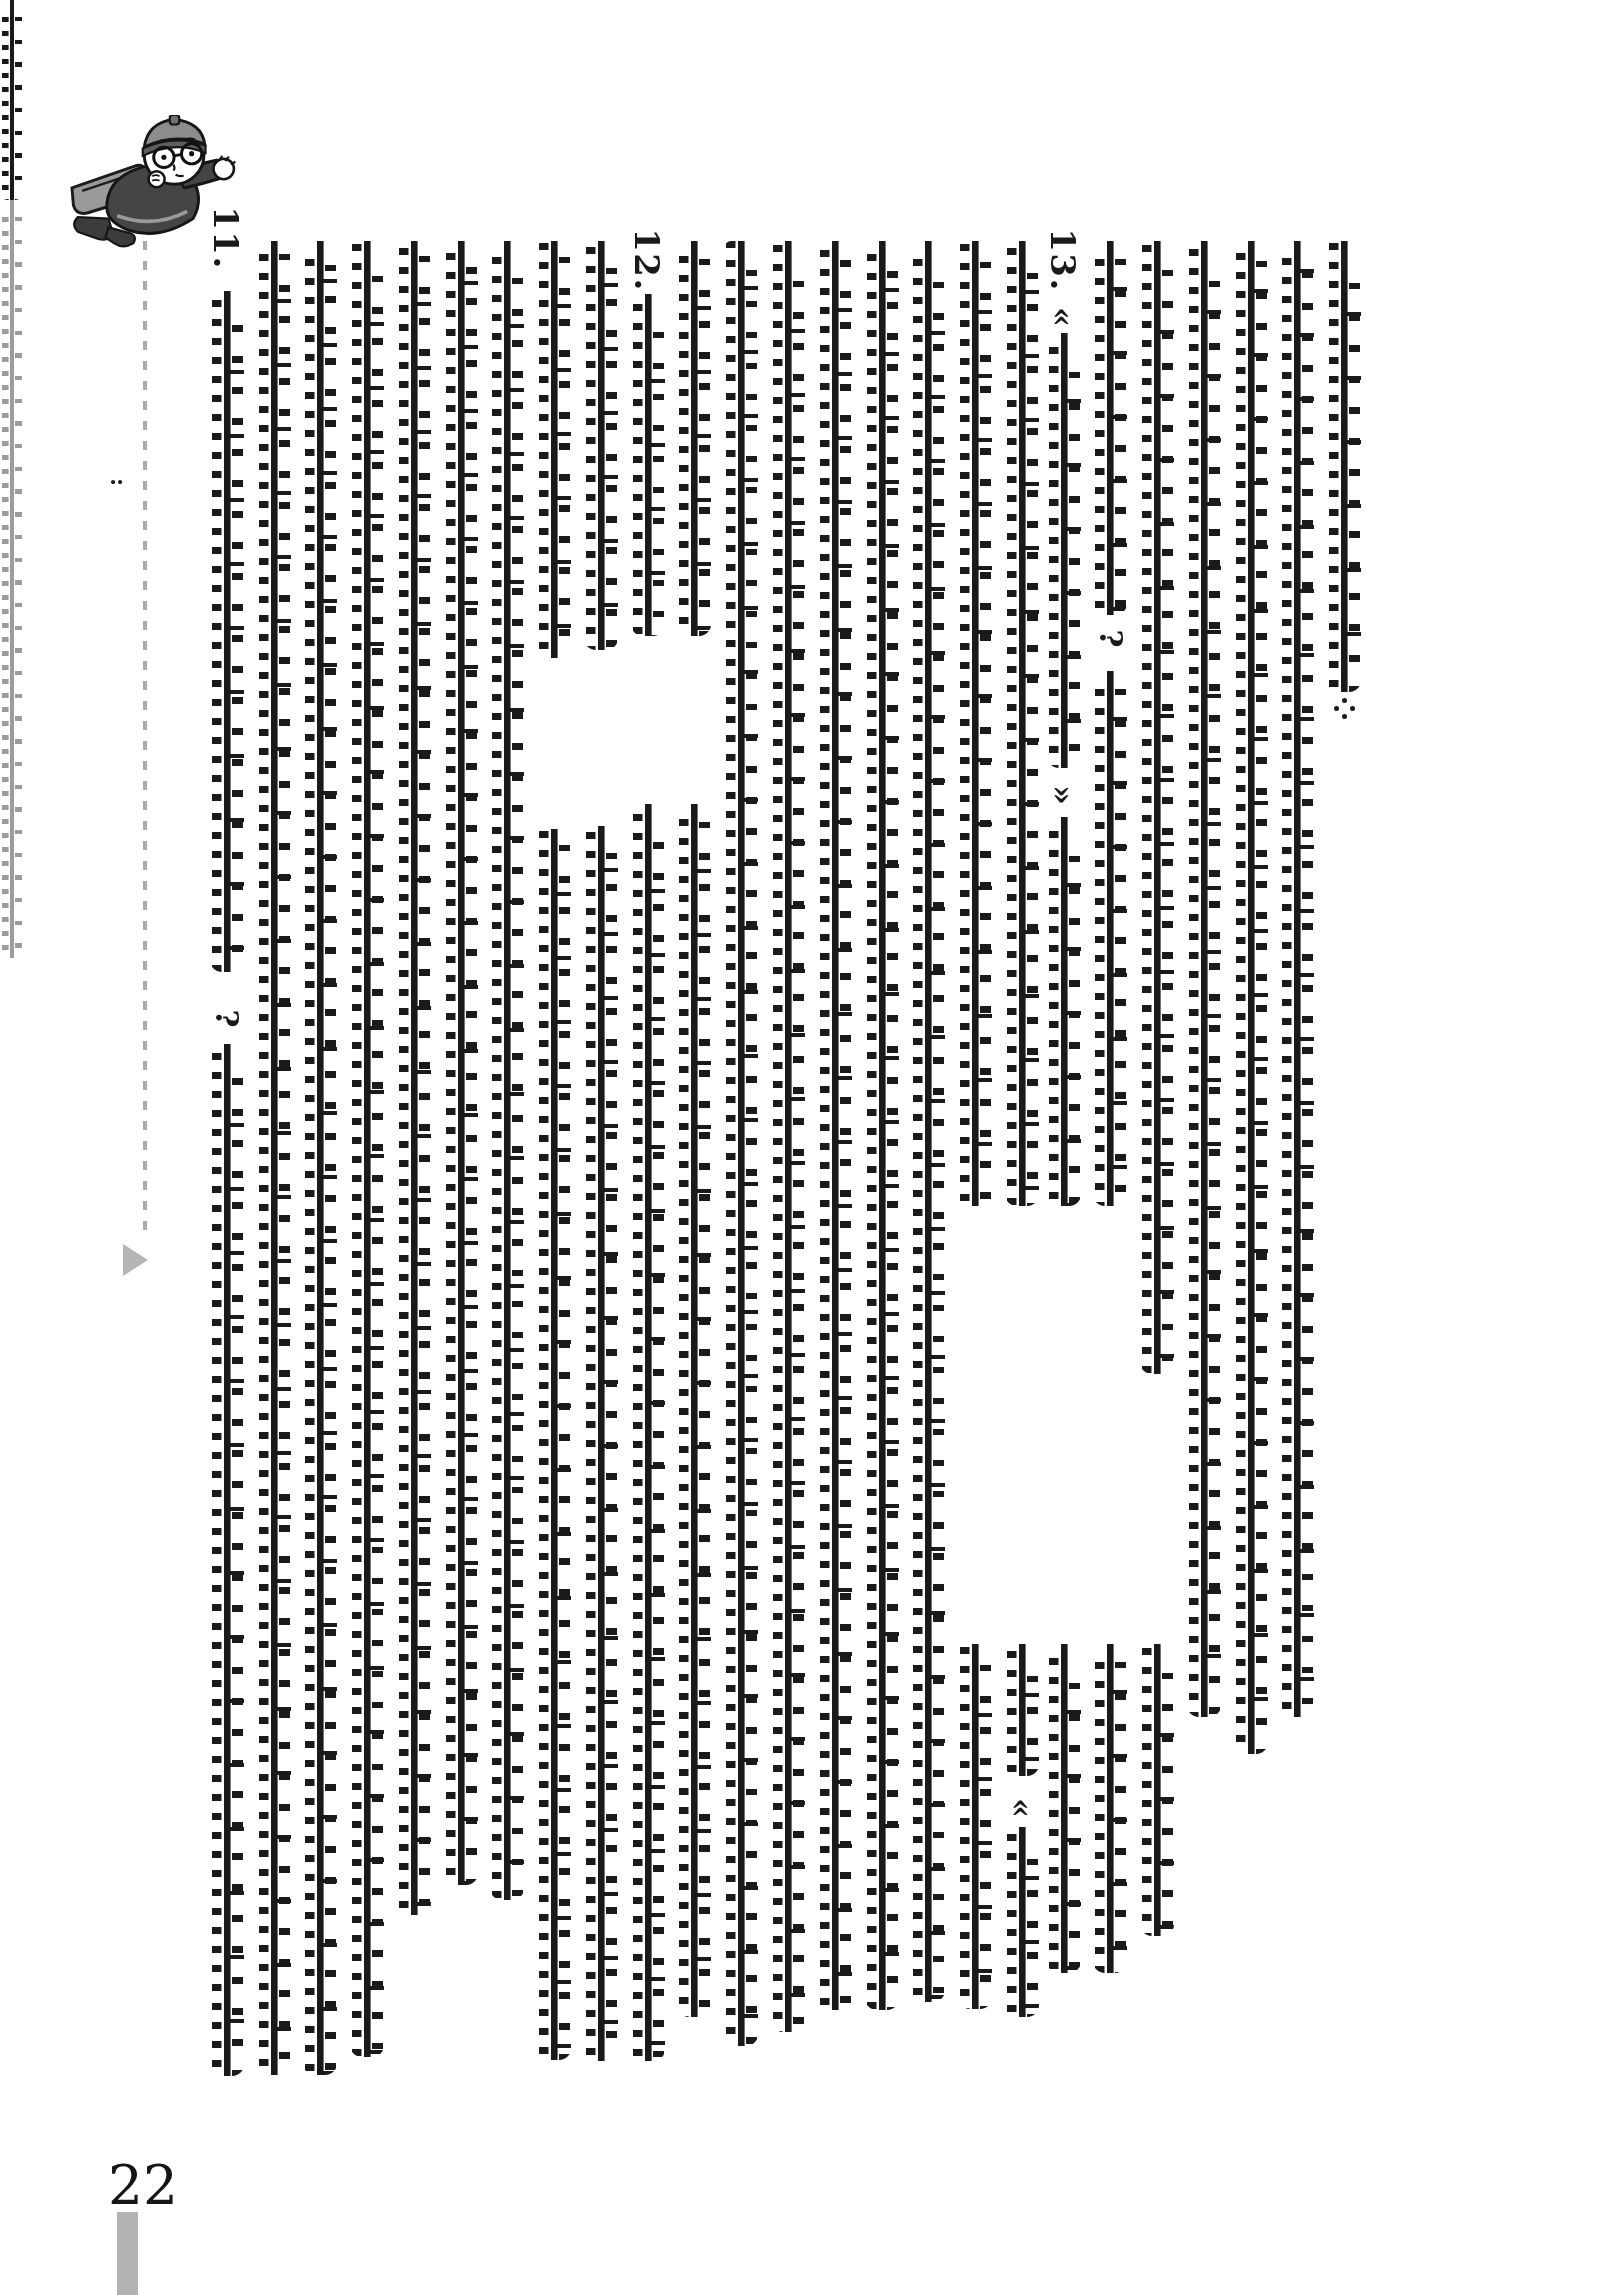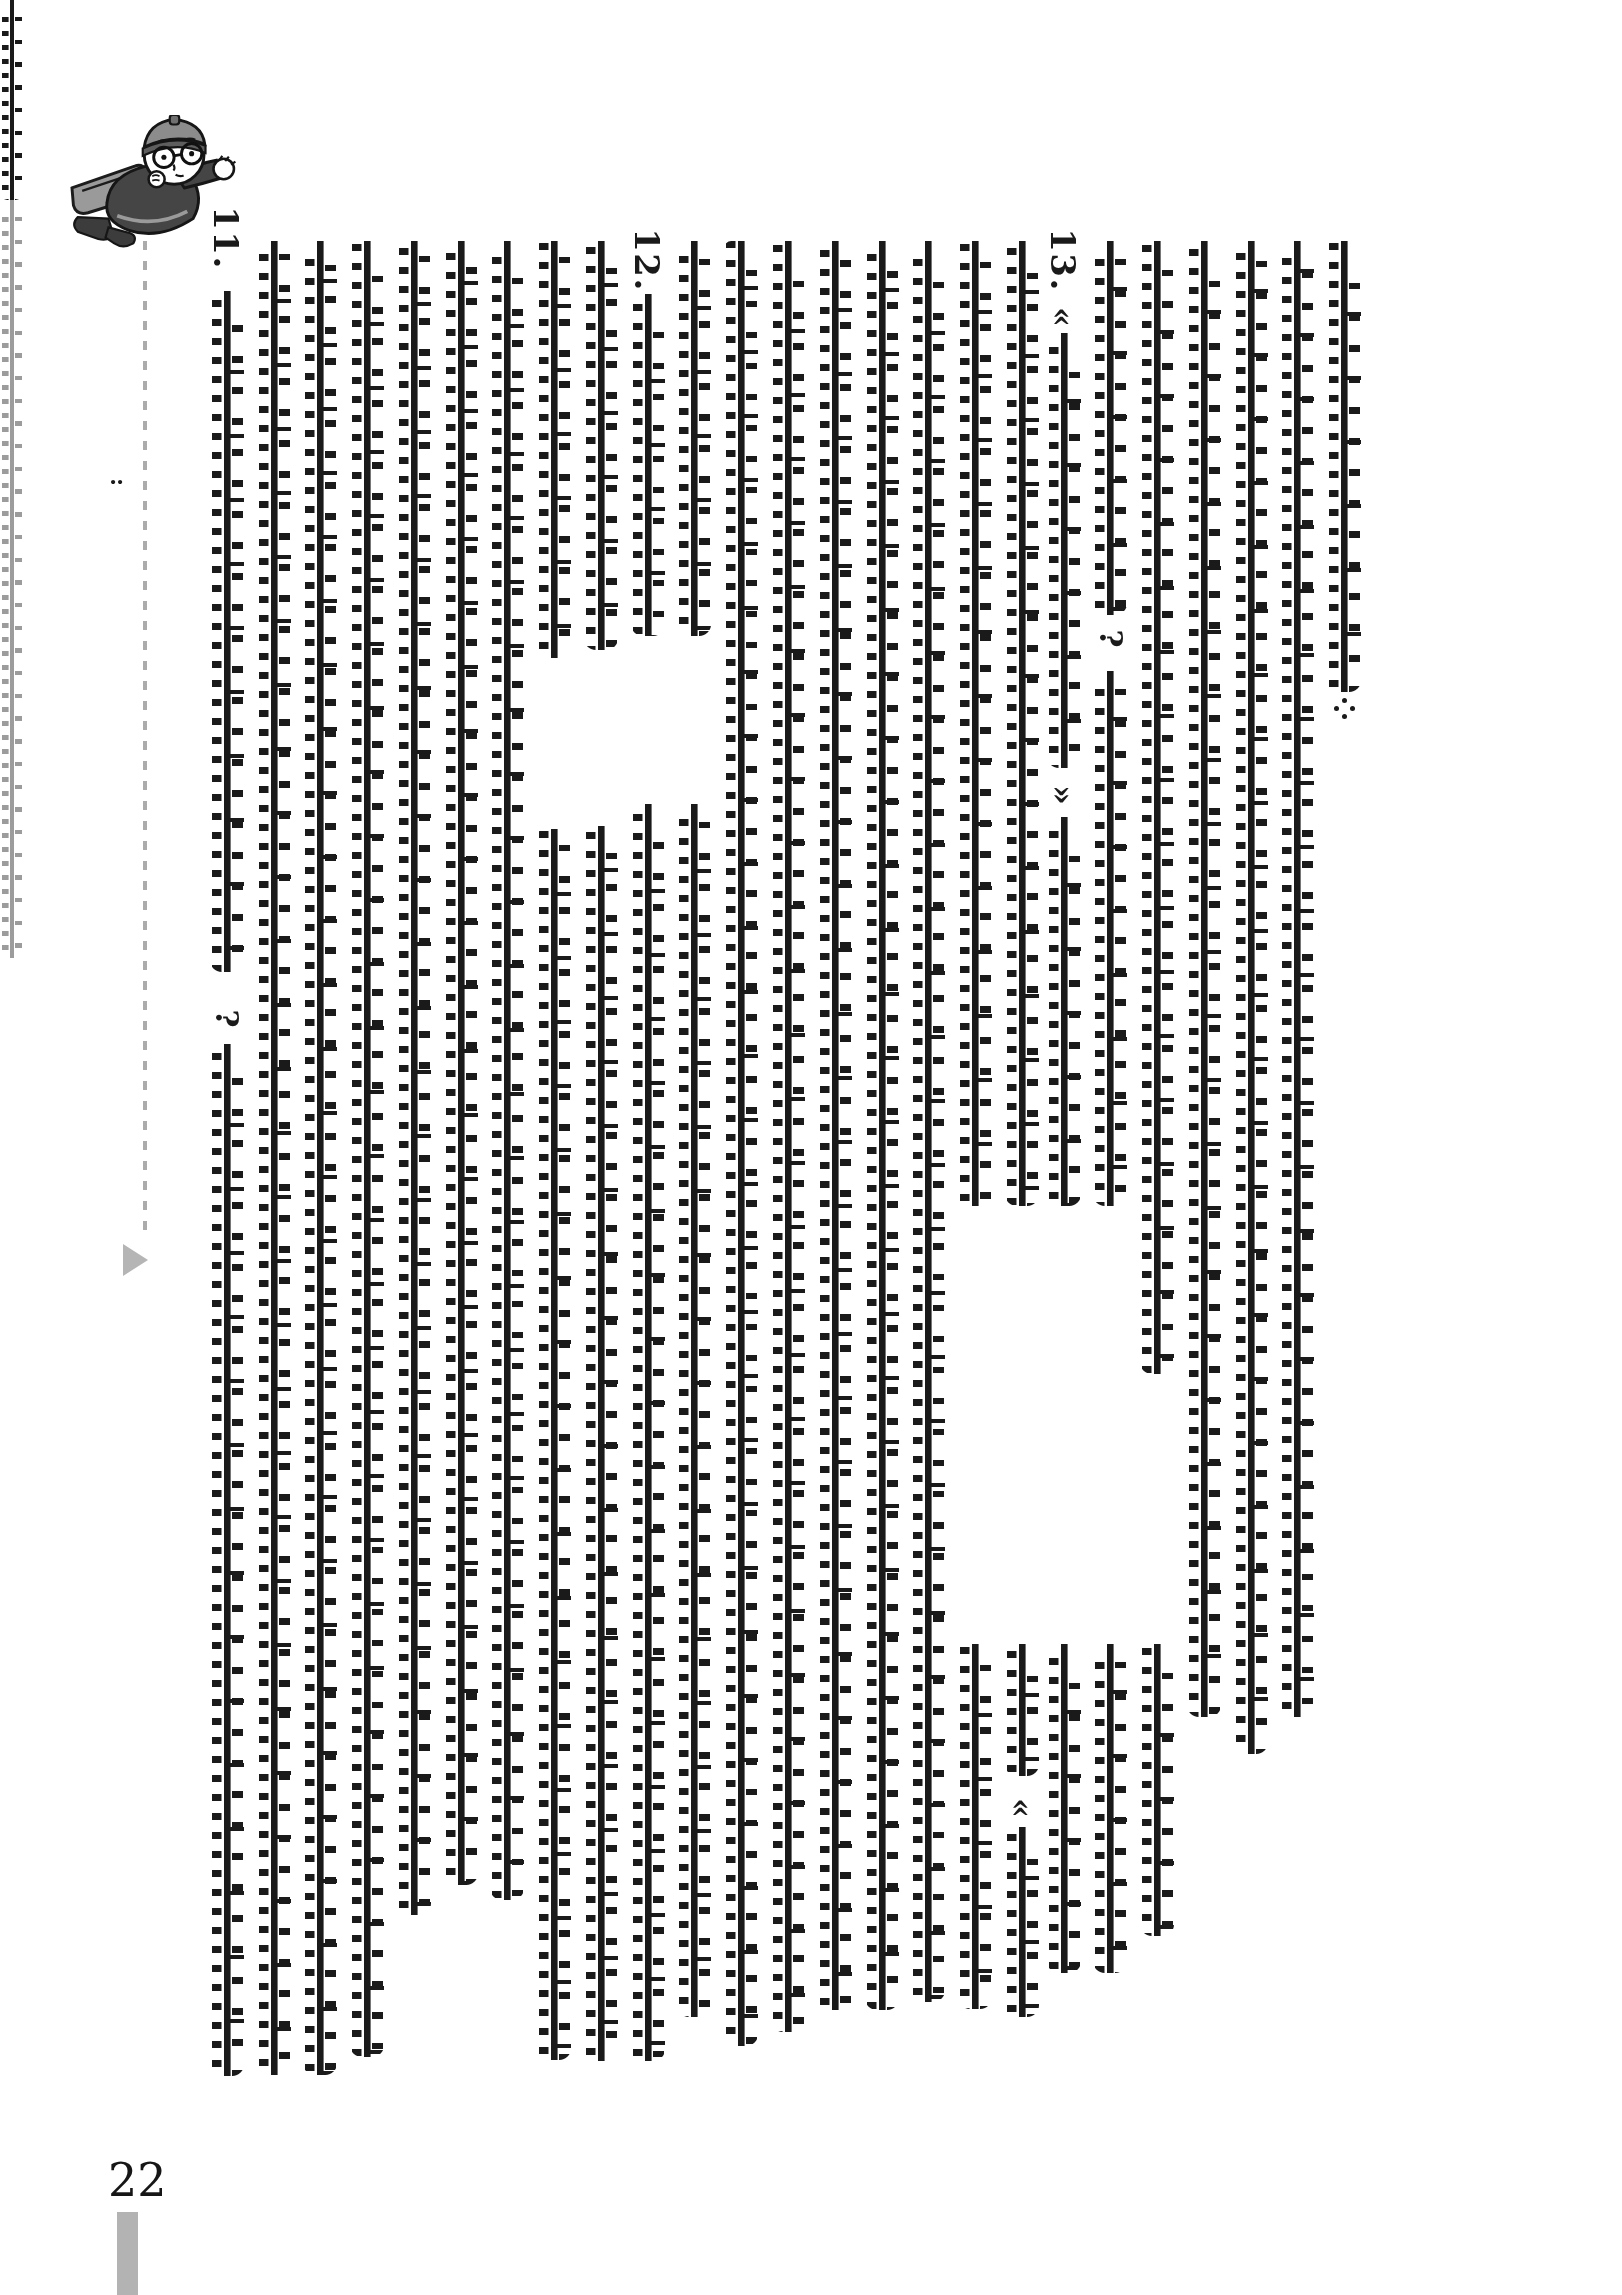--- a/index.html
+++ b/index.html
@@ -66,21 +66,21 @@
     position:absolute;
     width:0;height:0;
     border-top:16px solid rgba(0,0,0,0);
     border-bottom:16px solid rgba(0,0,0,0);
     border-left:25px solid #b5b5b5;
   }
   
   .pageno{
     position:absolute;
     font-family:"DejaVu Serif",serif;
-    font-size:46px;
+    font-size:55px;
     color:#161616;
   }
   .footer-bar{position:absolute;background:#b3b3b3;}
   
   .finis{
     position:absolute;width:5.1px;height:5.1px;border-radius:50%;
     background:#1a1a1a;
     box-shadow:-8px 8px 0 0 #1a1a1a, 8px 8px 0 0 #1a1a1a, 0 16px 0 0 #1a1a1a;
   }
   .mascot{position:absolute;}

